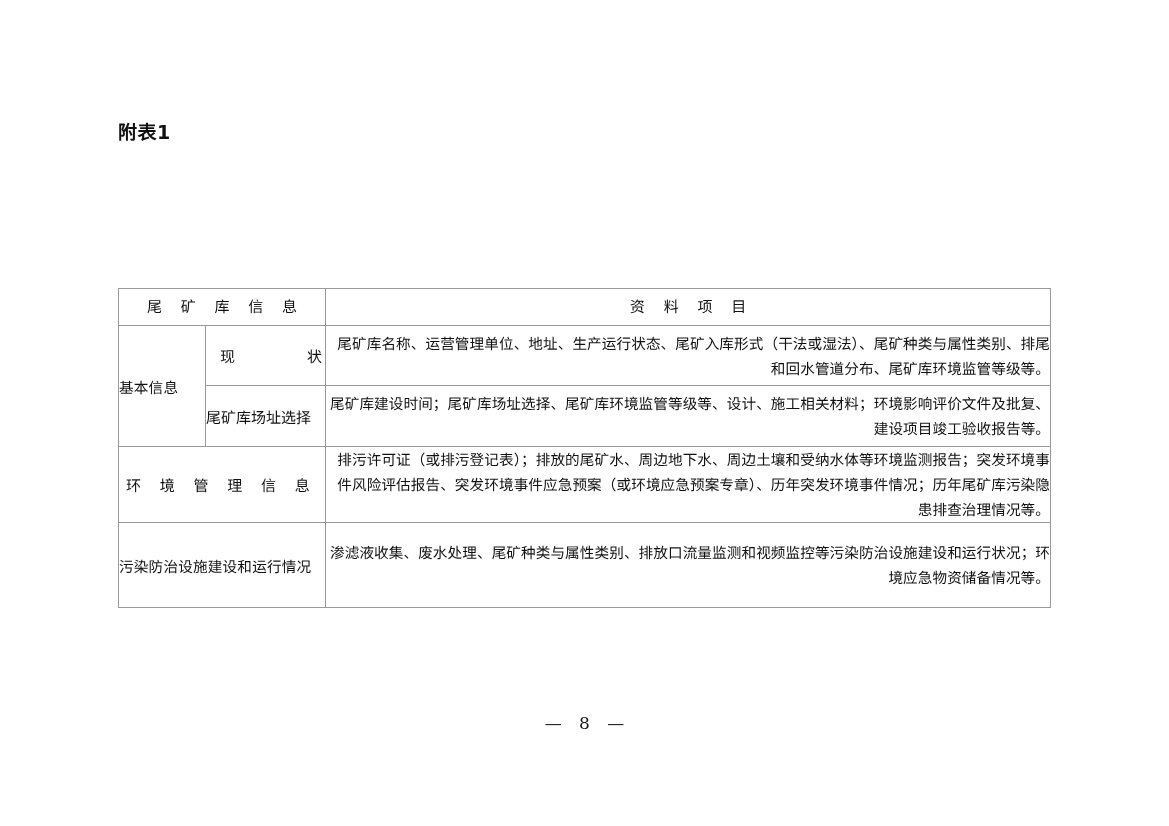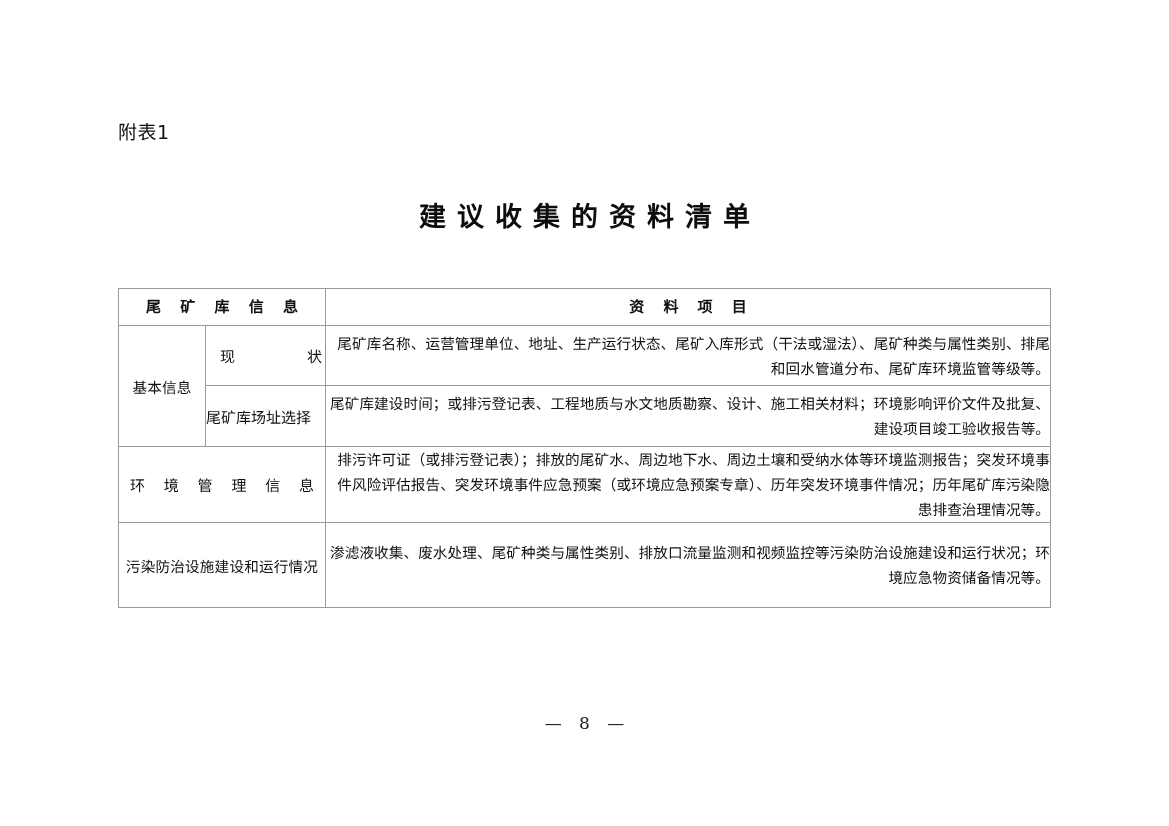--- a/index.html
+++ b/index.html
@@ -25,21 +25,21 @@
     height: 826px;
   }
 
   
   .doc-label {
     position: absolute;
     left: 118px;
     top: 117px;
     font-family: "DejaVu Sans", "Liberation Sans", sans-serif;
     font-size: 19px;
-    font-weight: 400;
+    font-weight: 700;
     letter-spacing: 0.5px;
     color: #111111;
     white-space: nowrap;
   }
 
   
   .doc-title {
     position: absolute;
     left: 0;
     top: 195px;
@@ -80,25 +80,24 @@
   .cell-head {
     text-align: center;
     font-size: 15px;
     font-family: "DejaVu Serif", "Liberation Serif", serif;
     letter-spacing: 7px;
     text-indent: 7px;
     color: #111111;
     height: 36px;
     line-height: 36px;
     white-space: nowrap;
-    font-weight: bold;
   }
 
   .cell-cat {
-    text-align: center;
+    text-align: left;
     font-size: 15px;
     color: #111111;
     white-space: nowrap;
   }
   .cell-cat.spaced {
     letter-spacing: 7px;
     text-indent: 7px;
   }
   .cell-cat.tight {
     letter-spacing: 0.2px;
@@ -147,21 +146,20 @@
     white-space: nowrap;
   }
 </style>
 </head>
 <body>
 
 <div class="page">
 
   <div class="doc-label">附表1</div>
 
-  <div class="doc-title">建议收集的资料清单</div>
 
   <div class="tbl-wrap">
     <table class="listing">
       <colgroup>
         <col style="width:87px">
         <col style="width:120px">
         <col style="width:725px">
       </colgroup>
       <tbody>
         <tr class="r-head">
@@ -170,21 +168,21 @@
         </tr>
 
         <tr class="r-one">
           <td class="cell-cat tight" rowspan="2">基本信息</td>
           <td class="cell-sub wide">现　　状</td>
           <td class="cell-body">尾矿库名称、运营管理单位、地址、生产运行状态、尾矿入库形式（干法或湿法）、尾矿种类与属性类别、排尾和回水管道分布、尾矿库环境监管等级等。</td>
         </tr>
 
         <tr class="r-two">
           <td class="cell-sub">尾矿库场址选择</td>
-          <td class="cell-body">尾矿库建设时间；或排污登记表、工程地质与水文地质勘察、设计、施工相关材料；环境影响评价文件及批复、建设项目竣工验收报告等。</td>
+          <td class="cell-body">尾矿库建设时间；尾矿库场址选择、尾矿库环境监管等级等、设计、施工相关材料；环境影响评价文件及批复、建设项目竣工验收报告等。</td>
         </tr>
 
         <tr class="r-three">
           <td class="cell-cat spaced" colspan="2">环 境 管 理 信 息</td>
           <td class="cell-body">排污许可证（或排污登记表）；排放的尾矿水、周边地下水、周边土壤和受纳水体等环境监测报告；突发环境事件风险评估报告、突发环境事件应急预案（或环境应急预案专章）、历年突发环境事件情况；历年尾矿库污染隐患排查治理情况等。</td>
         </tr>
 
         <tr class="r-four">
           <td class="cell-cat tight" colspan="2">污染防治设施建设和运行情况</td>
           <td class="cell-body">渗滤液收集、废水处理、尾矿种类与属性类别、排放口流量监测和视频监控等污染防治设施建设和运行状况；环境应急物资储备情况等。</td>

